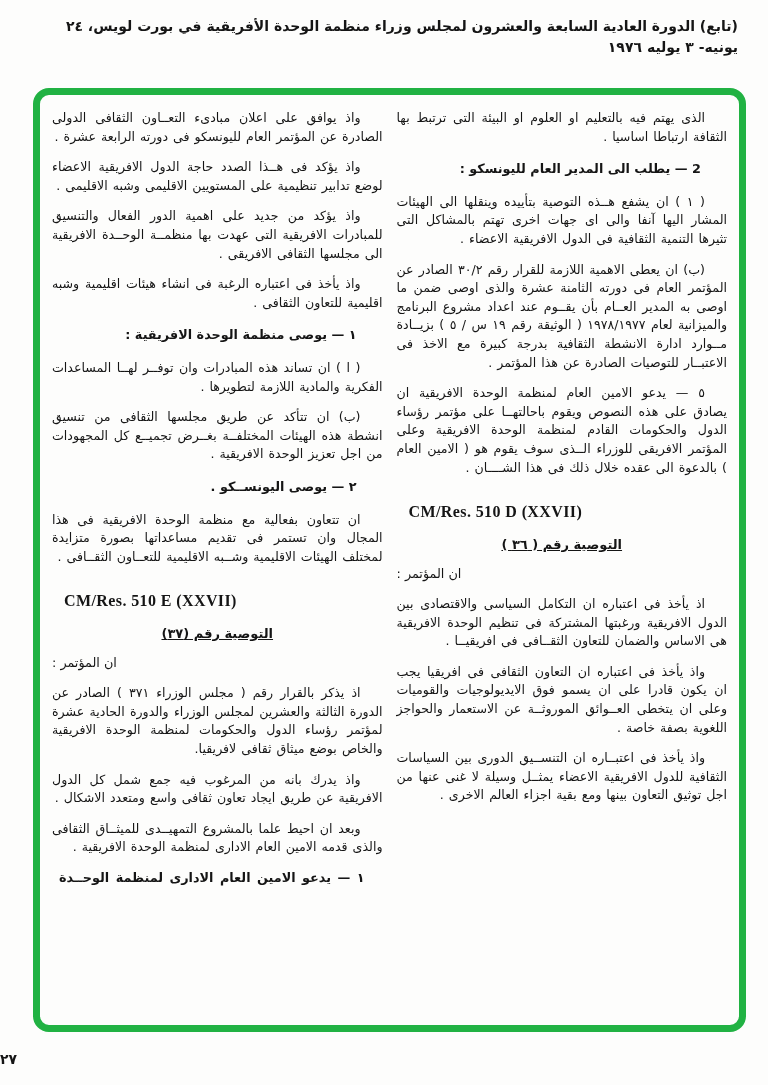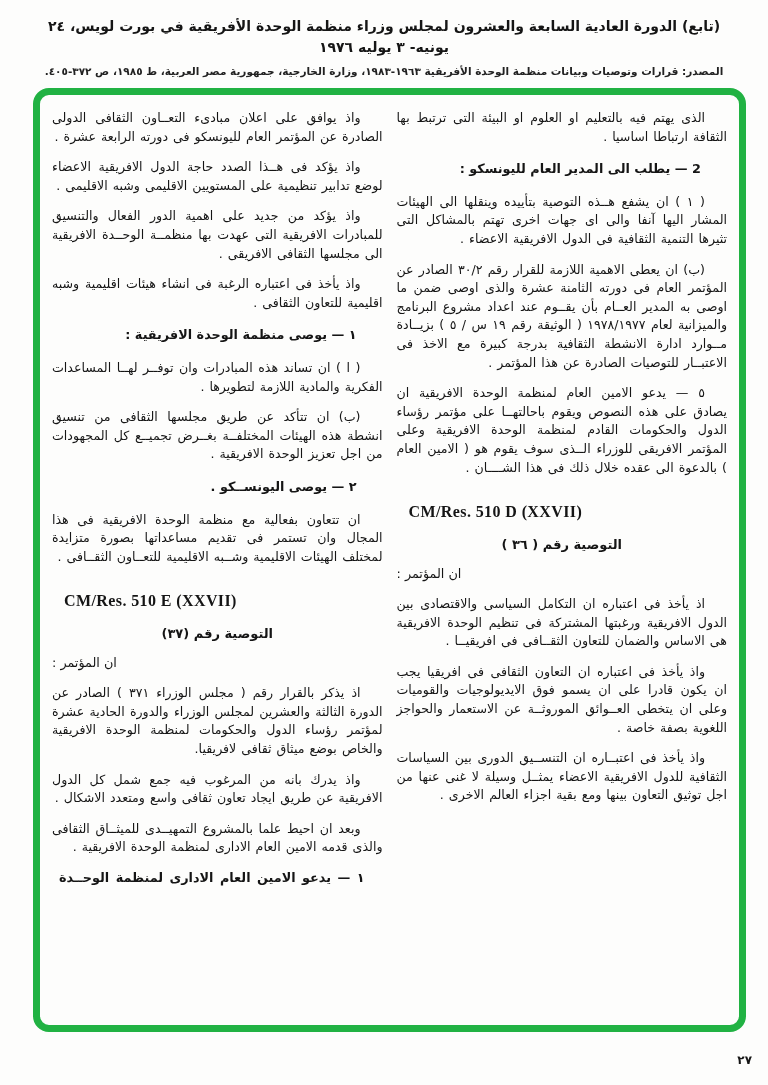--- a/index.html
+++ b/index.html
@@ -13,21 +13,21 @@
     font-family: "DejaVu Sans", sans-serif;
     color: #151515;
   }
   
   .page-header {
     position: absolute;
     top: 16px;
     left: 30px;
     right: 30px;
     direction: rtl;
-    text-align: center;
+    text-align: right;
   }
   .header-line1 {
     font-size: 14px;
     font-weight: bold;
     letter-spacing: 0;
     line-height: 1.5;
   }
   .header-line2 {
     margin-top: 6px;
     font-size: 10.5px;
@@ -80,20 +80,21 @@
     letter-spacing: 0.4px;
     margin: 26px 0 10px 0;
     padding-left: 12px;
     font-weight: bold;
   }
   .center-head {
     font-size: 13px;
     font-weight: bold;
     text-align: center;
     margin: 16px 0 14px 0;
+    text-decoration: underline;
   }
   .intro-line {
     font-size: 12.8px;
     text-align: left;
     padding-right: 14px;
     margin-bottom: 14px;
   }
   .bold-para {
     font-size: 12.8px;
     font-weight: bold;
@@ -101,34 +102,33 @@
     padding-right: 18px;
     margin-top: 0;
     line-height: 18.6px;
     word-spacing: 2px;
   }
   
   .page-number {
     position: absolute;
     bottom: 18px;
     left: 0;
-    right: 16px;
-    text-align: right;
-    font-size: 12px;
+    right: 0;
+    text-align: left;
+    font-size: 14px;
     font-weight: bold;
   }
 </style>
 </head>
 <body>
 
 <div class="page">
 
   <div class="page-header">
     <div class="header-line1">(تابع) الدورة العادية السابعة والعشرون لمجلس وزراء منظمة الوحدة الأفريقية في بورت لويس، ٢٤ يونيه- ٣ يوليه ١٩٧٦</div>
-    <div class="header-line2">المصدر: قرارات وتوصيات وبيانات منظمة الوحدة الأفريقية ١٩٦٣-١٩٨٣، وزارة الخارجية، جمهورية مصر العربية، ط ١٩٨٥، ص ٣٧٢-٤٠٥.</div>
   </div>
 
   <div class="doc-frame" style="border-color: rgb(33, 178, 67);">
 
     <div class="col">
       <p class="para">الذى يهتم فيه بالتعليم او العلوم او البيئة التى ترتبط بها الثقافة ارتباطا اساسيا .</p>
       <p class="num-head">2 — يطلب الى المدير العام لليونسكو :</p>
       <p class="para">( ١ ) ان يشفع هــذه التوصية بتأييده وينقلها الى الهيئات المشار اليها آنفا والى اى جهات اخرى تهتم بالمشاكل التى تثيرها التنمية الثقافية فى الدول الافريقية الاعضاء .</p>
       <p class="para">(ب) ان يعطى الاهمية اللازمة للقرار رقم ٣٠/٢ الصادر عن المؤتمر العام فى دورته الثامنة عشرة والذى اوصى ضمن ما اوصى به المدير العــام بأن يقــوم عند اعداد مشروع البرنامج والميزانية لعام ١٩٧٨/١٩٧٧ ( الوثيقة رقم ١٩ س / ٥ ) بزيــادة مــوارد ادارة الانشطة الثقافية بدرجة كبيرة مع الاخذ فى الاعتبــار للتوصيات الصادرة عن هذا المؤتمر .</p>
       <p class="para">٥ — يدعو الامين العام لمنظمة الوحدة الافريقية ان يصادق على هذه النصوص ويقوم باحالتهــا على مؤتمر رؤساء الدول والحكومات القادم لمنظمة الوحدة الافريقية وعلى المؤتمر الافريقى للوزراء الــذى سوف يقوم هو ( الامين العام ) بالدعوة الى عقده خلال ذلك فى هذا الشــــان .</p>

